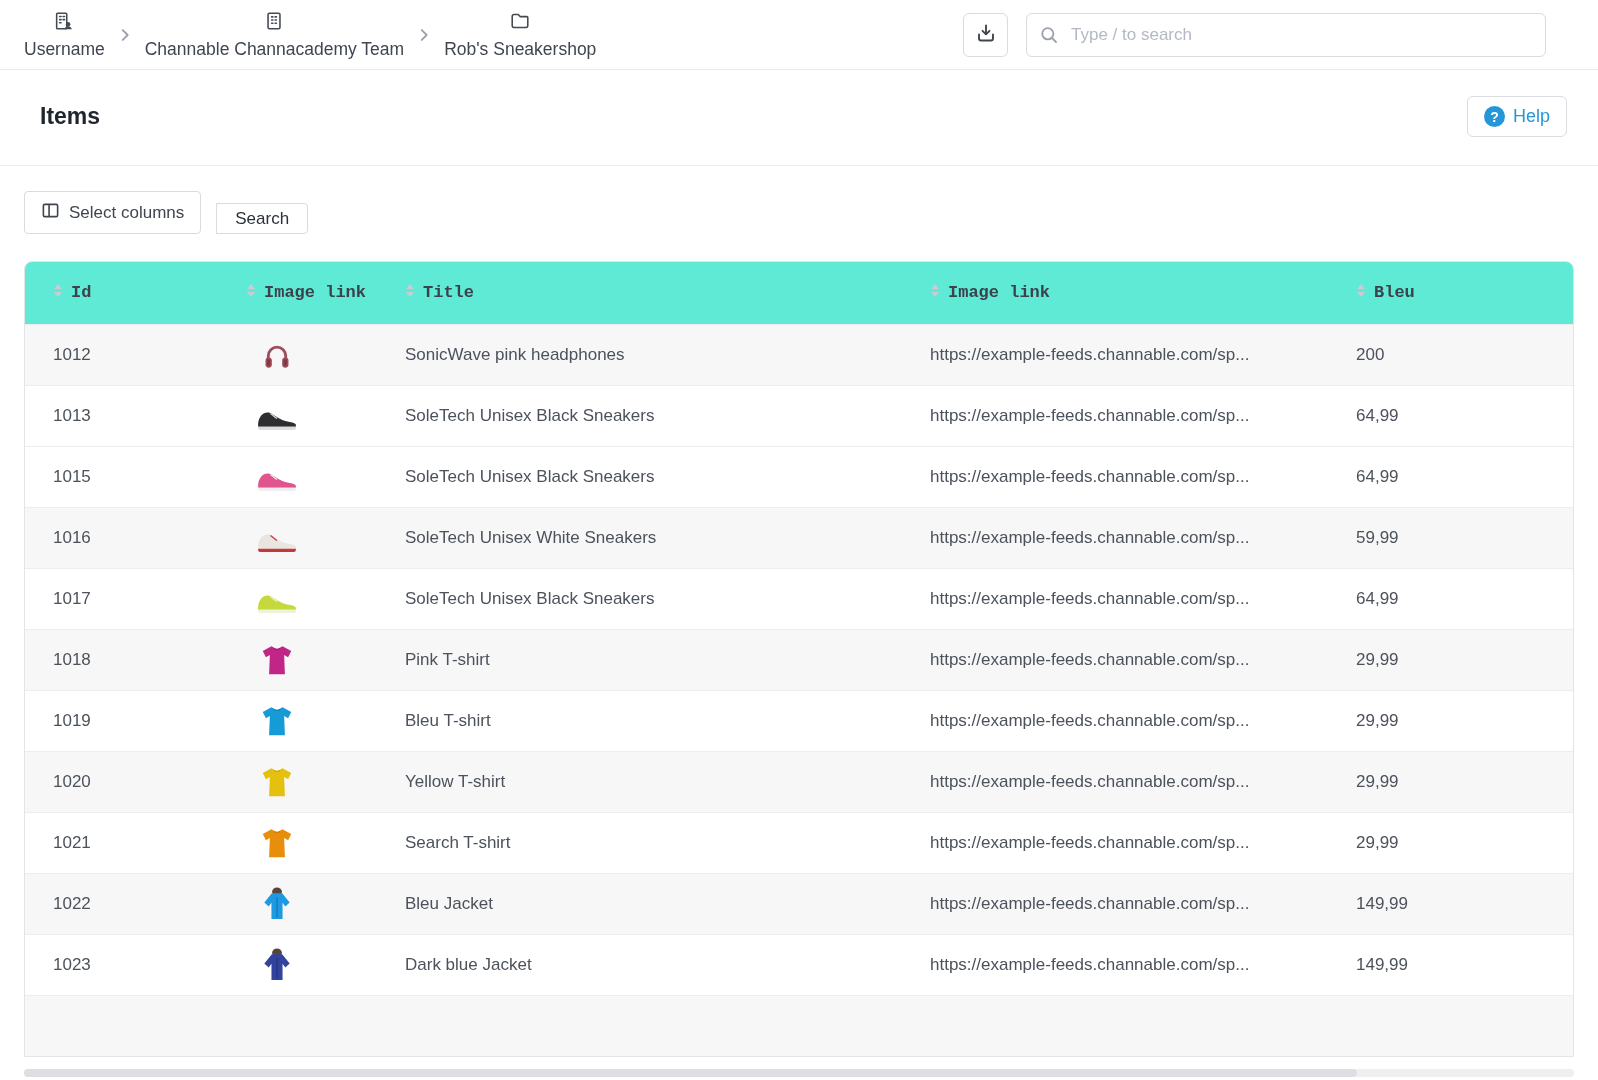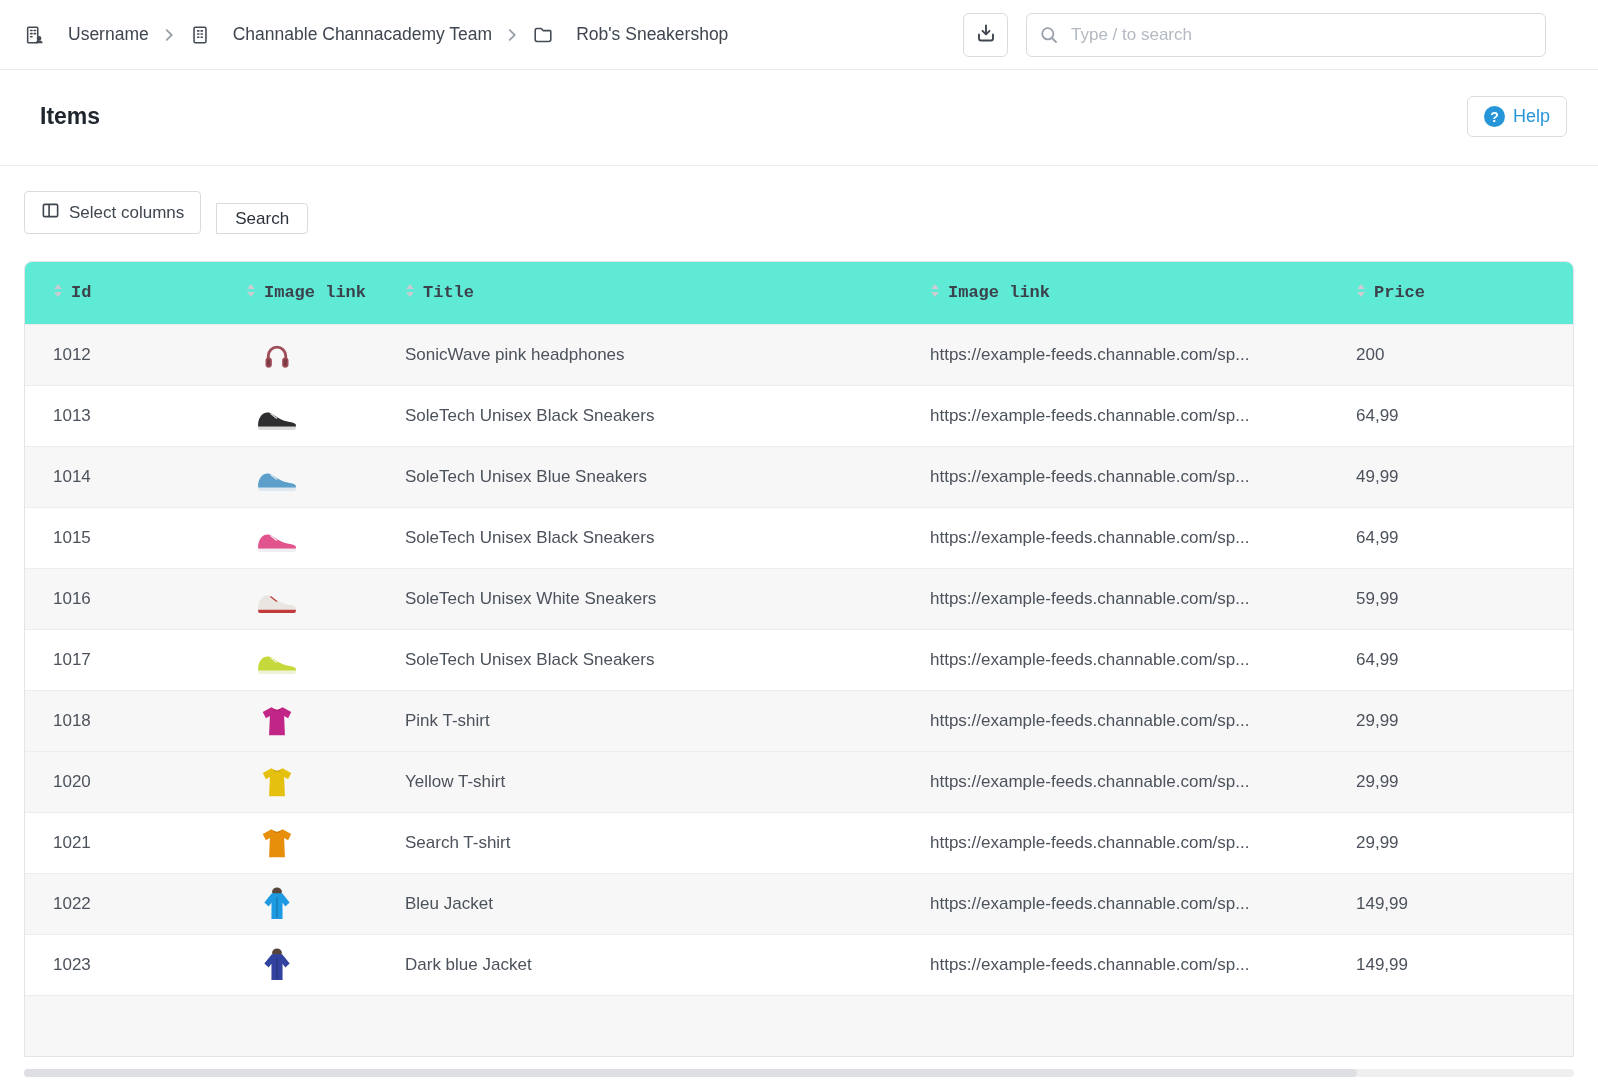--- a/index.html
+++ b/index.html
@@ -3,21 +3,21 @@
 <meta charset="utf-8">
 <style>
   * { margin:0; padding:0; box-sizing:border-box; }
   html,body { width:1598px; height:1080px; overflow:hidden; background:#ffffff;
     font-family:"Liberation Sans","DejaVu Sans",sans-serif; color:#4c525b; }
 
   
   .topbar { height:70px; display:flex; align-items:center; justify-content:space-between;
     padding:0 52px 0 24px; border-bottom:1px solid #e9eaed; background:#fff; }
   .breadcrumb { display:flex; align-items:center; gap:9px; font-size:17.5px; color:#3f4650; }
-  .crumb { display:flex; align-items:center; gap:22px; cursor:pointer; }
+  .crumb { display:flex; align-items:center; gap:7px; cursor:pointer;flex-direction:column; }
   .crumb-icon { display:flex; align-items:center; }
   .chev { display:flex; align-items:center; margin:0 2px; }
   .topbar-right { display:flex; align-items:flex-end; gap:18px; }
   .icon-btn { width:45px; height:44px; border:1px solid #d8dbdf; border-radius:6px; background:#fff;
     display:flex; align-items:center; justify-content:center; cursor:pointer; }
   .top-search { position:relative; width:520px; }
   .top-search svg { position:absolute; left:13px; top:12px; }
   .top-search input { width:100%; height:44px; border:1px solid #d8dbdf; border-radius:6px;
     padding:0 12px 0 44px; font-size:17px; color:#3f4650; outline:none;
     font-family:"Liberation Sans","DejaVu Sans",sans-serif; }
@@ -203,21 +203,21 @@
                 </svg></span>
             <span>Image link</span>
           </span>
         </th>
         <th>
           <span class="th-inner">
             <span><svg width="10" height="15" viewBox="0 0 10 15">
                   <path d="M5 1 9 6H1Z" fill="#c9cdd3"></path>
                   <path d="M5 14 1 9h8Z" fill="#c9cdd3"></path>
                 </svg></span>
-            <span>Price</span>
+            <span>Bleu</span>
           </span>
         </th>
       </tr>
     </thead>
     <tbody>
         <tr class="row alt">
     <td class="first"><span>1012</span></td>
     <td><span class="prod">
               <svg width="38" height="38" viewBox="0 0 48 48">
       <path d="M13 31v-6a11 11 0 0 1 22 0v6" fill="none" stroke="#9e4e58" stroke-width="3.6" stroke-linecap="round"></path>
@@ -237,33 +237,20 @@
               <svg width="46" height="36" viewBox="0 0 56 40">
       <path d="M5 29c1-9 7-15 14-13 6 2 9 7 19 10 8 2 13 2 13 5v2H5z" fill="#2e2e31"></path>
       <path d="M20 17c3 2 5 4 8 6" stroke="#dcdcdc" stroke-width="1.6" fill="none"></path>
       <path d="M5 33h46v1.6a2.4 2.4 0 0 1-2.4 2.4H7.4A2.4 2.4 0 0 1 5 34.6z" fill="#dcdcdc"></path>
               </svg>
             </span></td>
     <td><span>SoleTech Unisex Black Sneakers</span></td>
     <td class="url-cell"><span>https://example-feeds.channable.com/sp...</span></td>
     <td><span>64,99</span></td>
   </tr>
-        <tr class="row alt">
-    <td class="first"><span>1014</span></td>
-    <td><span class="prod">
-              <svg width="46" height="36" viewBox="0 0 56 40">
-      <path d="M5 29c1-9 7-15 14-13 6 2 9 7 19 10 8 2 13 2 13 5v2H5z" fill="#5b9fca"></path>
-      <path d="M20 17c3 2 5 4 8 6" stroke="#dfe8ee" stroke-width="1.6" fill="none"></path>
-      <path d="M5 33h46v1.6a2.4 2.4 0 0 1-2.4 2.4H7.4A2.4 2.4 0 0 1 5 34.6z" fill="#dfe8ee"></path>
-              </svg>
-            </span></td>
-    <td><span>SoleTech Unisex Blue Sneakers</span></td>
-    <td class="url-cell"><span>https://example-feeds.channable.com/sp...</span></td>
-    <td><span>49,99</span></td>
-  </tr>
         <tr class="row">
     <td class="first"><span>1015</span></td>
     <td><span class="prod">
               <svg width="46" height="36" viewBox="0 0 56 40">
       <path d="M5 29c1-9 7-15 14-13 6 2 9 7 19 10 8 2 13 2 13 5v2H5z" fill="#e2548e"></path>
       <path d="M20 17c3 2 5 4 8 6" stroke="#f0eef0" stroke-width="1.6" fill="none"></path>
       <path d="M5 33h46v1.6a2.4 2.4 0 0 1-2.4 2.4H7.4A2.4 2.4 0 0 1 5 34.6z" fill="#f0eef0"></path>
               </svg>
             </span></td>
     <td><span>SoleTech Unisex Black Sneakers</span></td>
@@ -298,20 +285,32 @@
   </tr>
         <tr class="row alt">
     <td class="first"><span>1018</span></td>
     <td><span class="prod">
               <svg width="38" height="38" viewBox="0 0 48 48">
       <path d="M17 6.5 24 10.5 31 6.5 42 12.5 38 20.5 33 17.8 34 42 14 42 15 17.8 10 20.5 6 12.5Z" fill="#c12585"></path>
       <path d="M20 9.5c1.4 1.6 6.6 1.6 8 0" fill="none" stroke="#a81e73" stroke-width="1.6"></path>
               </svg>
             </span></td>
     <td><span>Pink T-shirt</span></td>
+    <td class="url-cell"><span>https://example-feeds.channable.com/sp...</span></td>
+    <td><span>29,99</span></td>
+  </tr>
+        <tr class="row">
+    <td class="first"><span>1019</span></td>
+    <td><span class="prod">
+              <svg width="38" height="38" viewBox="0 0 48 48">
+      <path d="M17 6.5 24 10.5 31 6.5 42 12.5 38 20.5 33 17.8 34 42 14 42 15 17.8 10 20.5 6 12.5Z" fill="#169bd7"></path>
+      <path d="M20 9.5c1.4 1.6 6.6 1.6 8 0" fill="none" stroke="#1286bc" stroke-width="1.6"></path>
+              </svg>
+            </span></td>
+    <td><span>Bleu T-shirt</span></td>
     <td class="url-cell"><span>https://example-feeds.channable.com/sp...</span></td>
     <td><span>29,99</span></td>
   </tr>
         <tr class="row alt">
     <td class="first"><span>1020</span></td>
     <td><span class="prod">
               <svg width="38" height="38" viewBox="0 0 48 48">
       <path d="M17 6.5 24 10.5 31 6.5 42 12.5 38 20.5 33 17.8 34 42 14 42 15 17.8 10 20.5 6 12.5Z" fill="#e5c00f"></path>
       <path d="M20 9.5c1.4 1.6 6.6 1.6 8 0" fill="none" stroke="#caa80c" stroke-width="1.6"></path>
               </svg>

